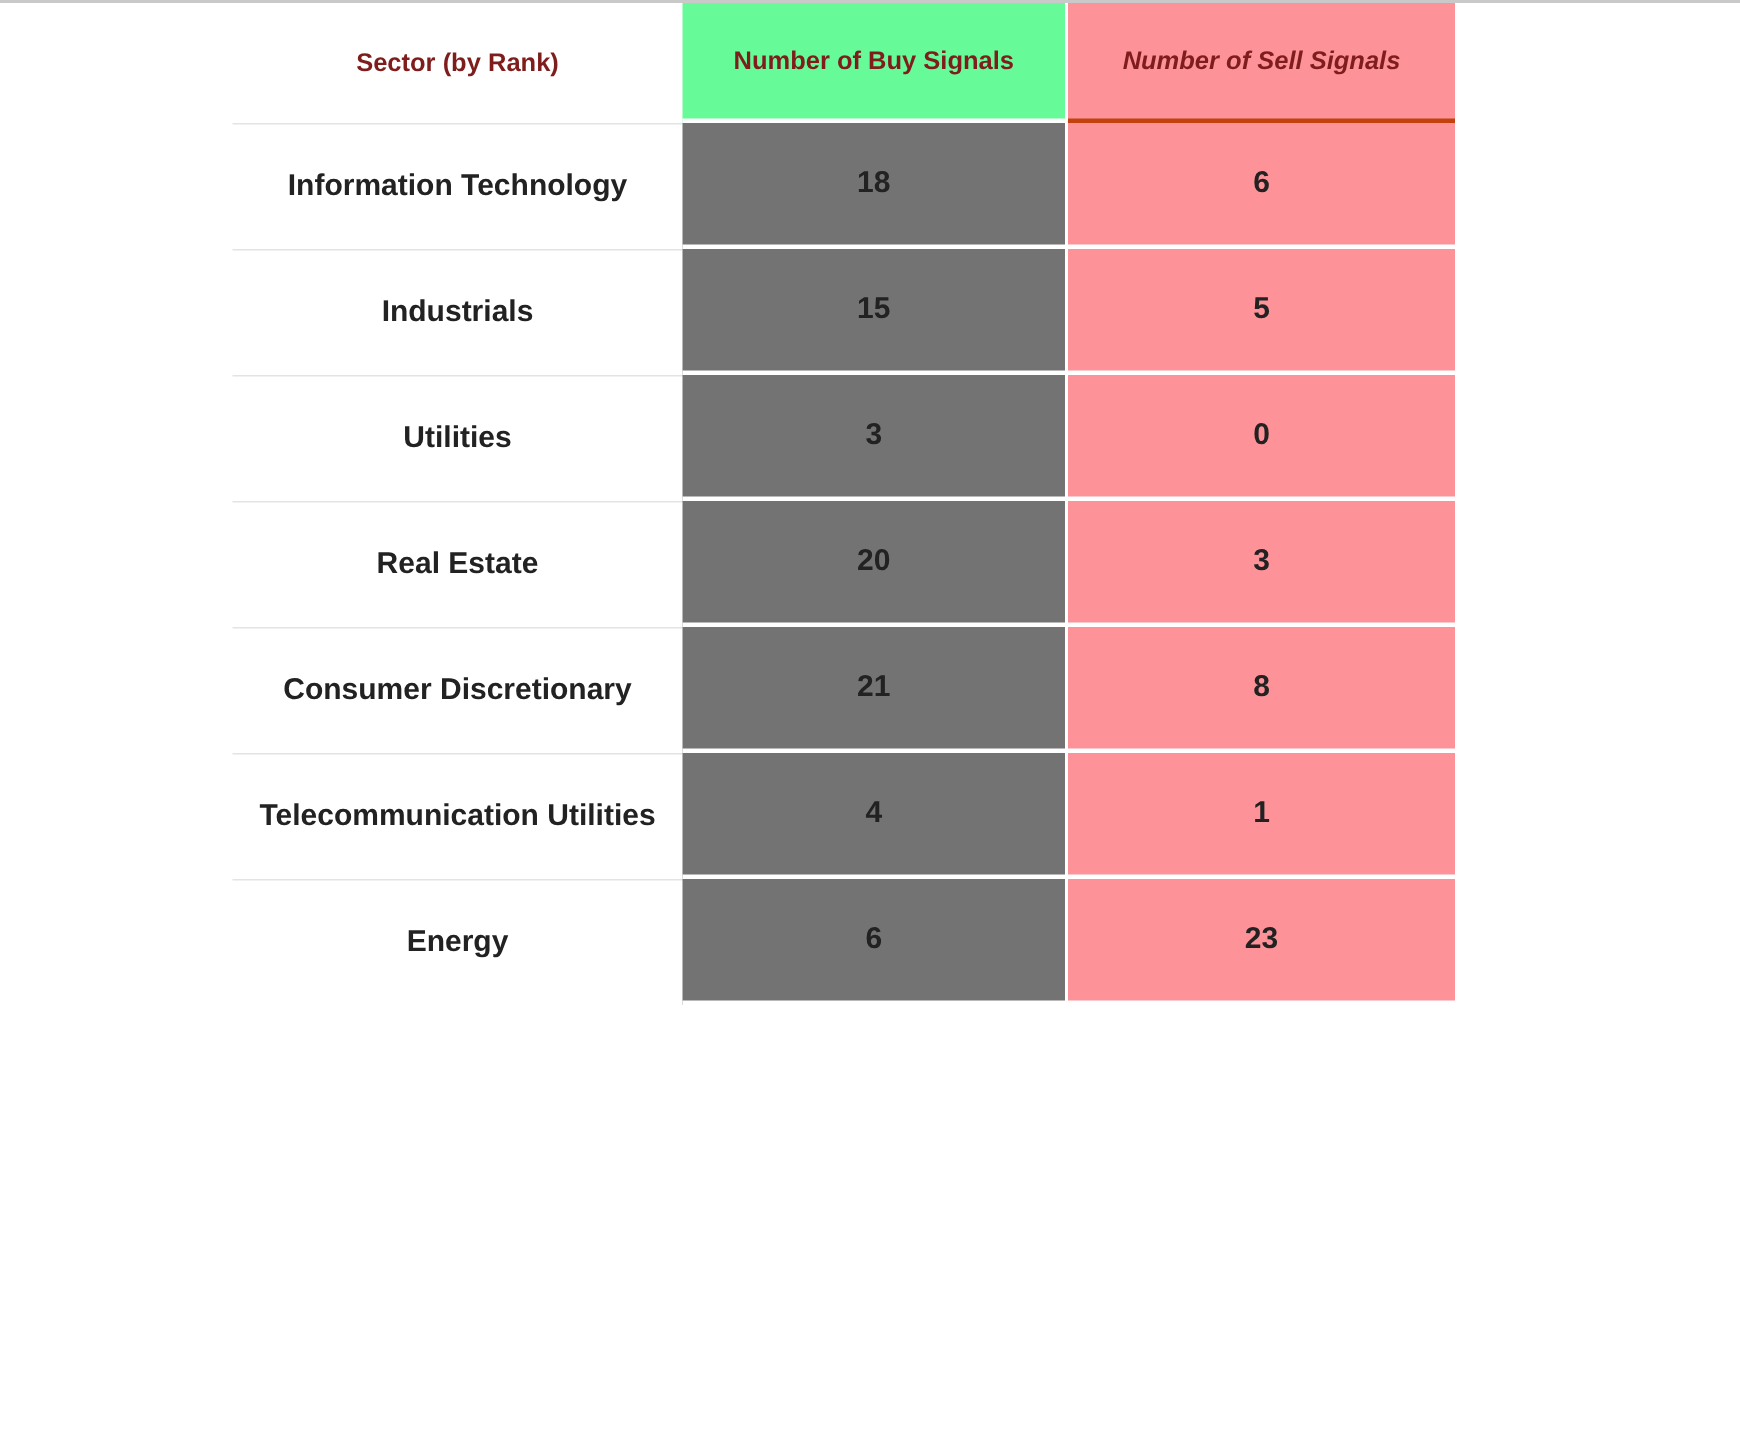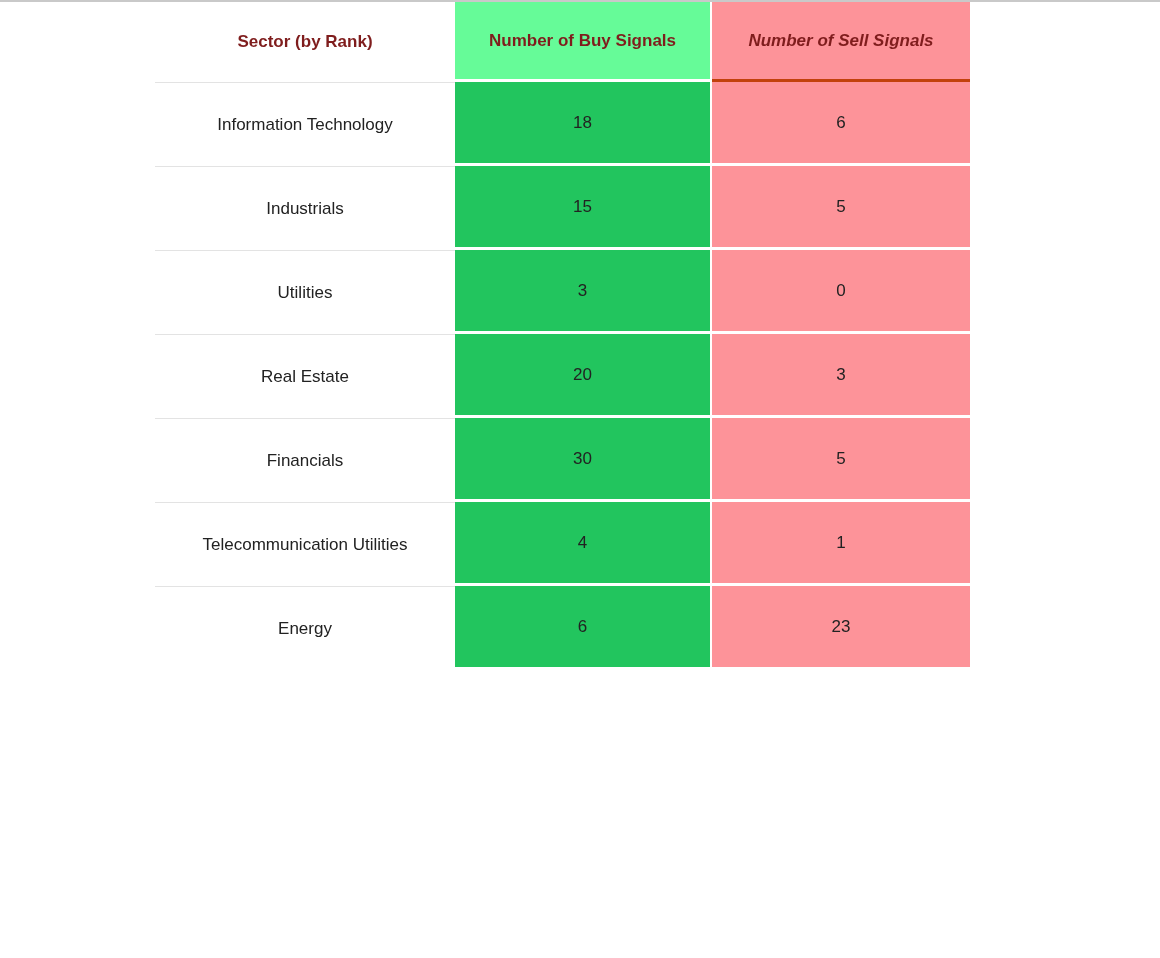--- a/index.html
+++ b/index.html
@@ -71,35 +71,35 @@
     border-bottom: 3px solid #ffffff;
   }
   th.h-sell {
     background: #fd9399;
     border-bottom: 3px solid #c2410c;
     font-style: italic;
   }
 
   
   tbody td {
-    font-size: 17px;
-    font-weight: normal;
+    font-size: 20px;
+    font-weight: bold;
     color: #222222;
     text-align: center;
     vertical-align: middle;
     height: 81px;
     padding: 0;
     border: 0;
   }
   td.sector {
     background: #ffffff;
     border-top: 1px solid #e3e3e3;
   }
   td.buy {
-    background: #22c55e;
+    background: #737373;
     border-right: 2px solid #ffffff;
     border-bottom: 3px solid #ffffff;
   }
   td.sell {
     background: #fd9399;
     border-bottom: 3px solid #ffffff;
   }
 
   
   tbody tr.clipped td { height: 81px; }
@@ -140,23 +140,23 @@
             <td class="sector">Utilities</td>
             <td class="buy">3</td>
             <td class="sell">0</td>
           </tr>
           <tr class="data-row">
             <td class="sector">Real Estate</td>
             <td class="buy">20</td>
             <td class="sell">3</td>
           </tr>
           <tr class="data-row">
-            <td class="sector">Financials</td>
-            <td class="buy">30</td>
-            <td class="sell">5</td>
+            <td class="sector">Consumer Discretionary</td>
+            <td class="buy">21</td>
+            <td class="sell">8</td>
           </tr>
           <tr class="data-row">
             <td class="sector">Telecommunication Utilities</td>
             <td class="buy">4</td>
             <td class="sell">1</td>
           </tr>
           <tr class="data-row clipped">
             <td class="sector">Energy</td>
             <td class="buy">6</td>
             <td class="sell">23</td>

